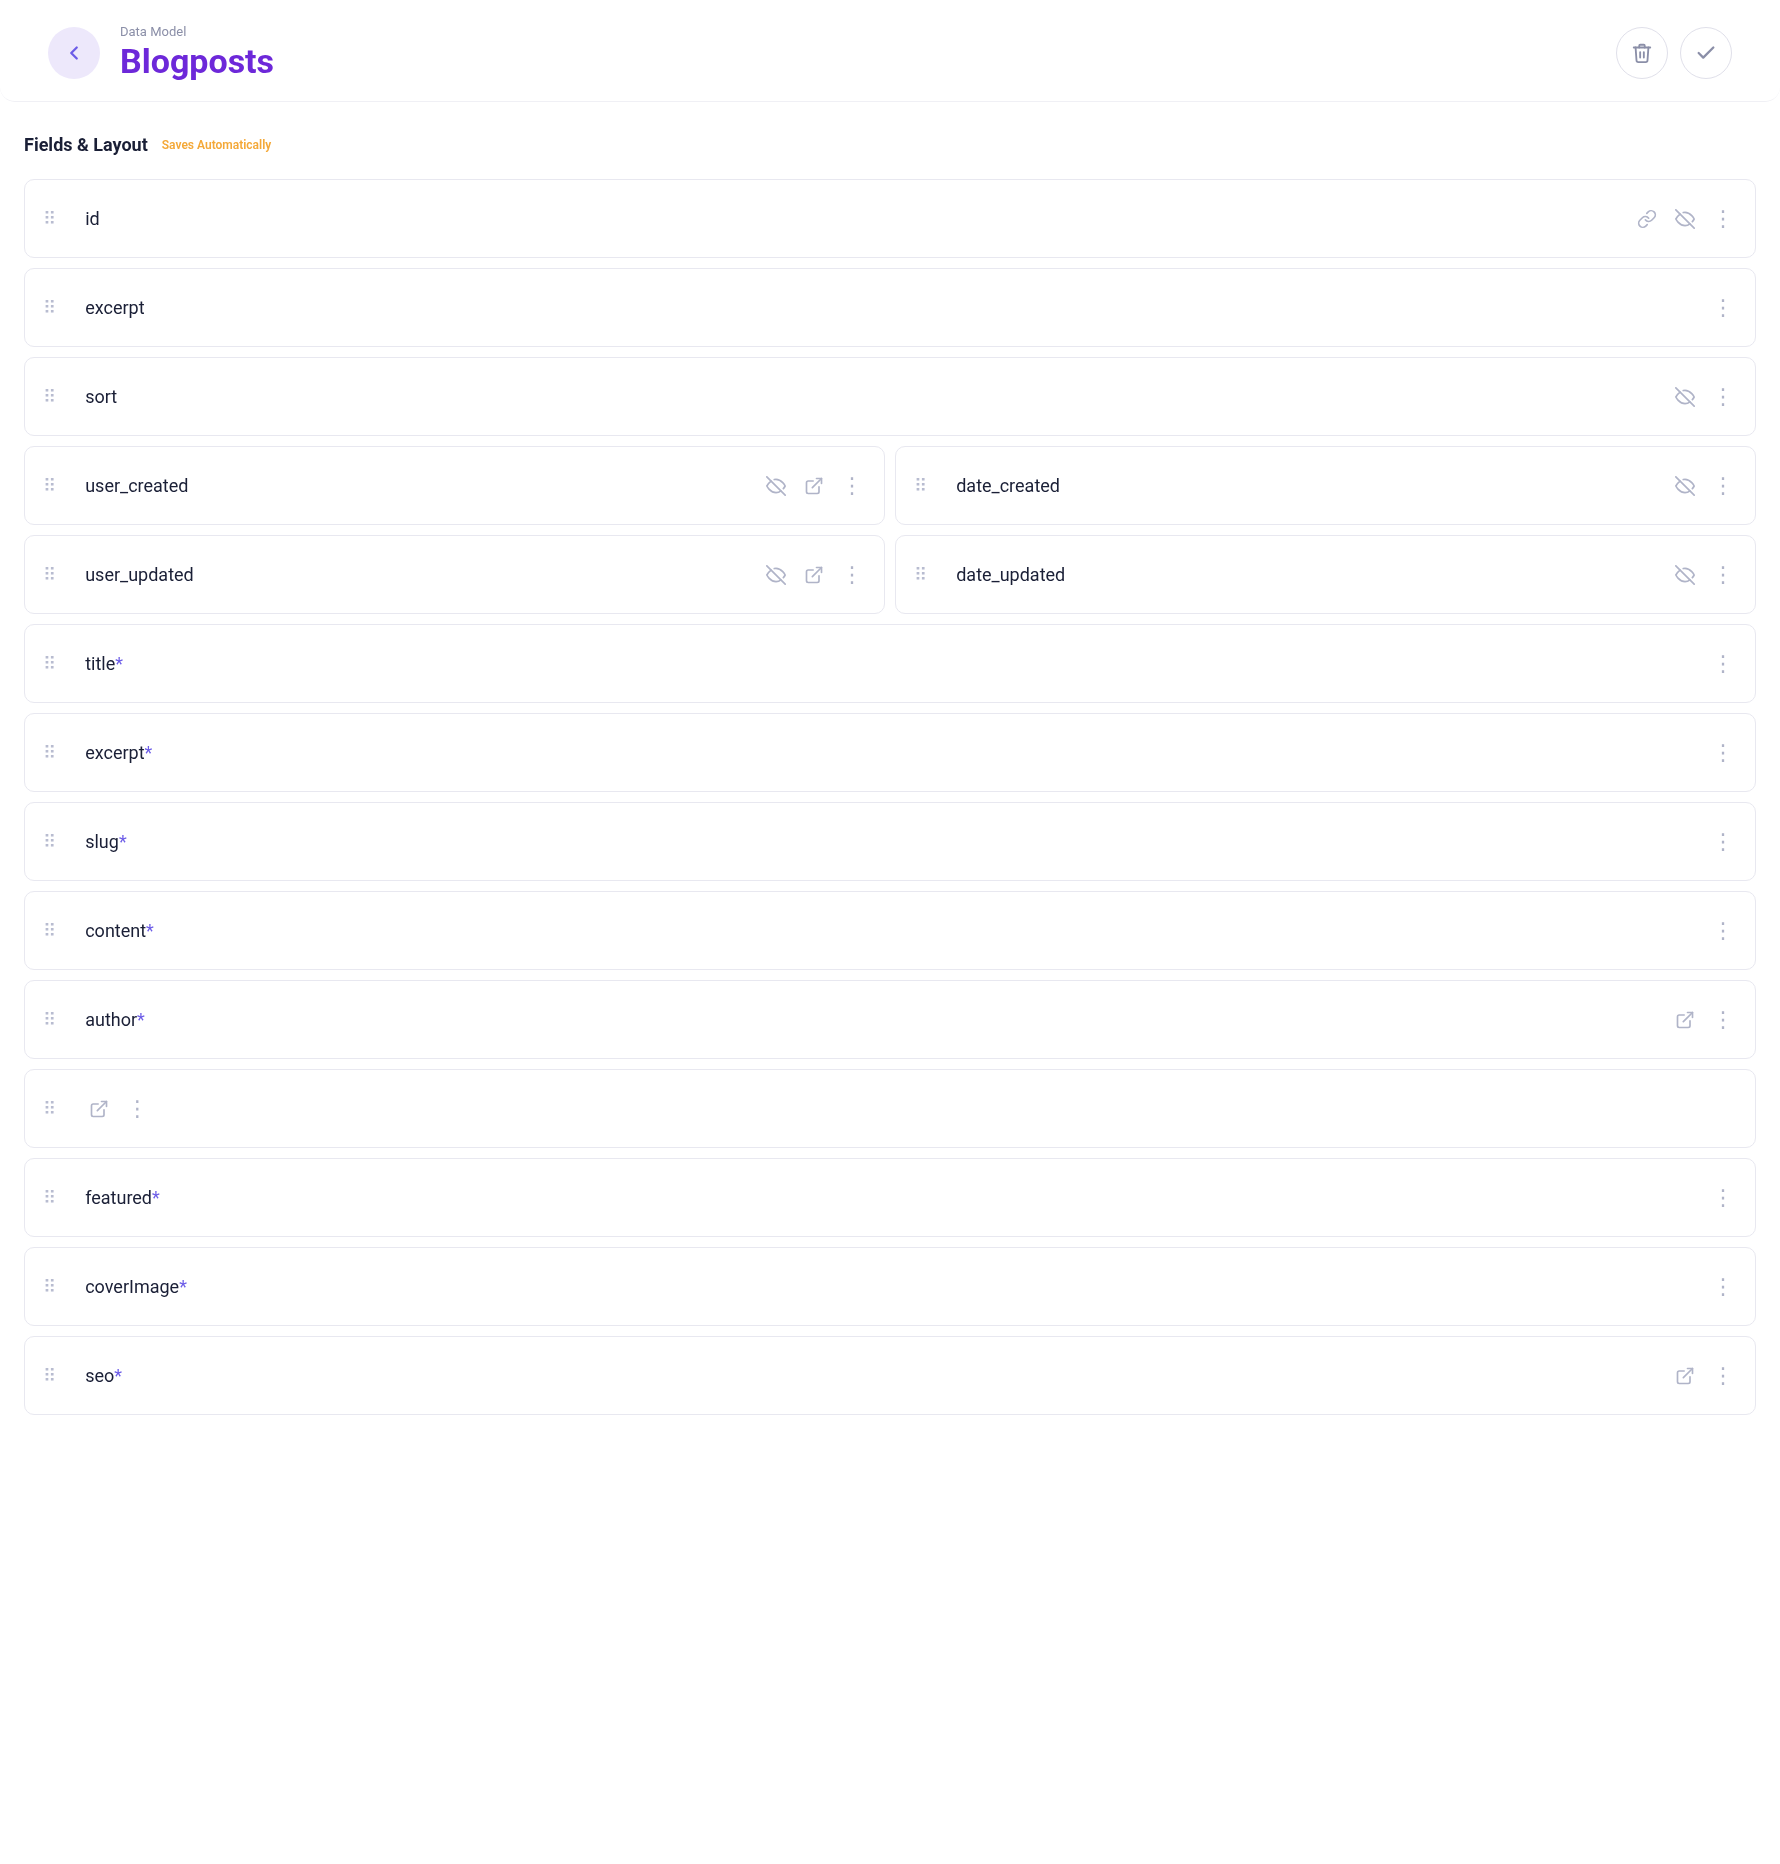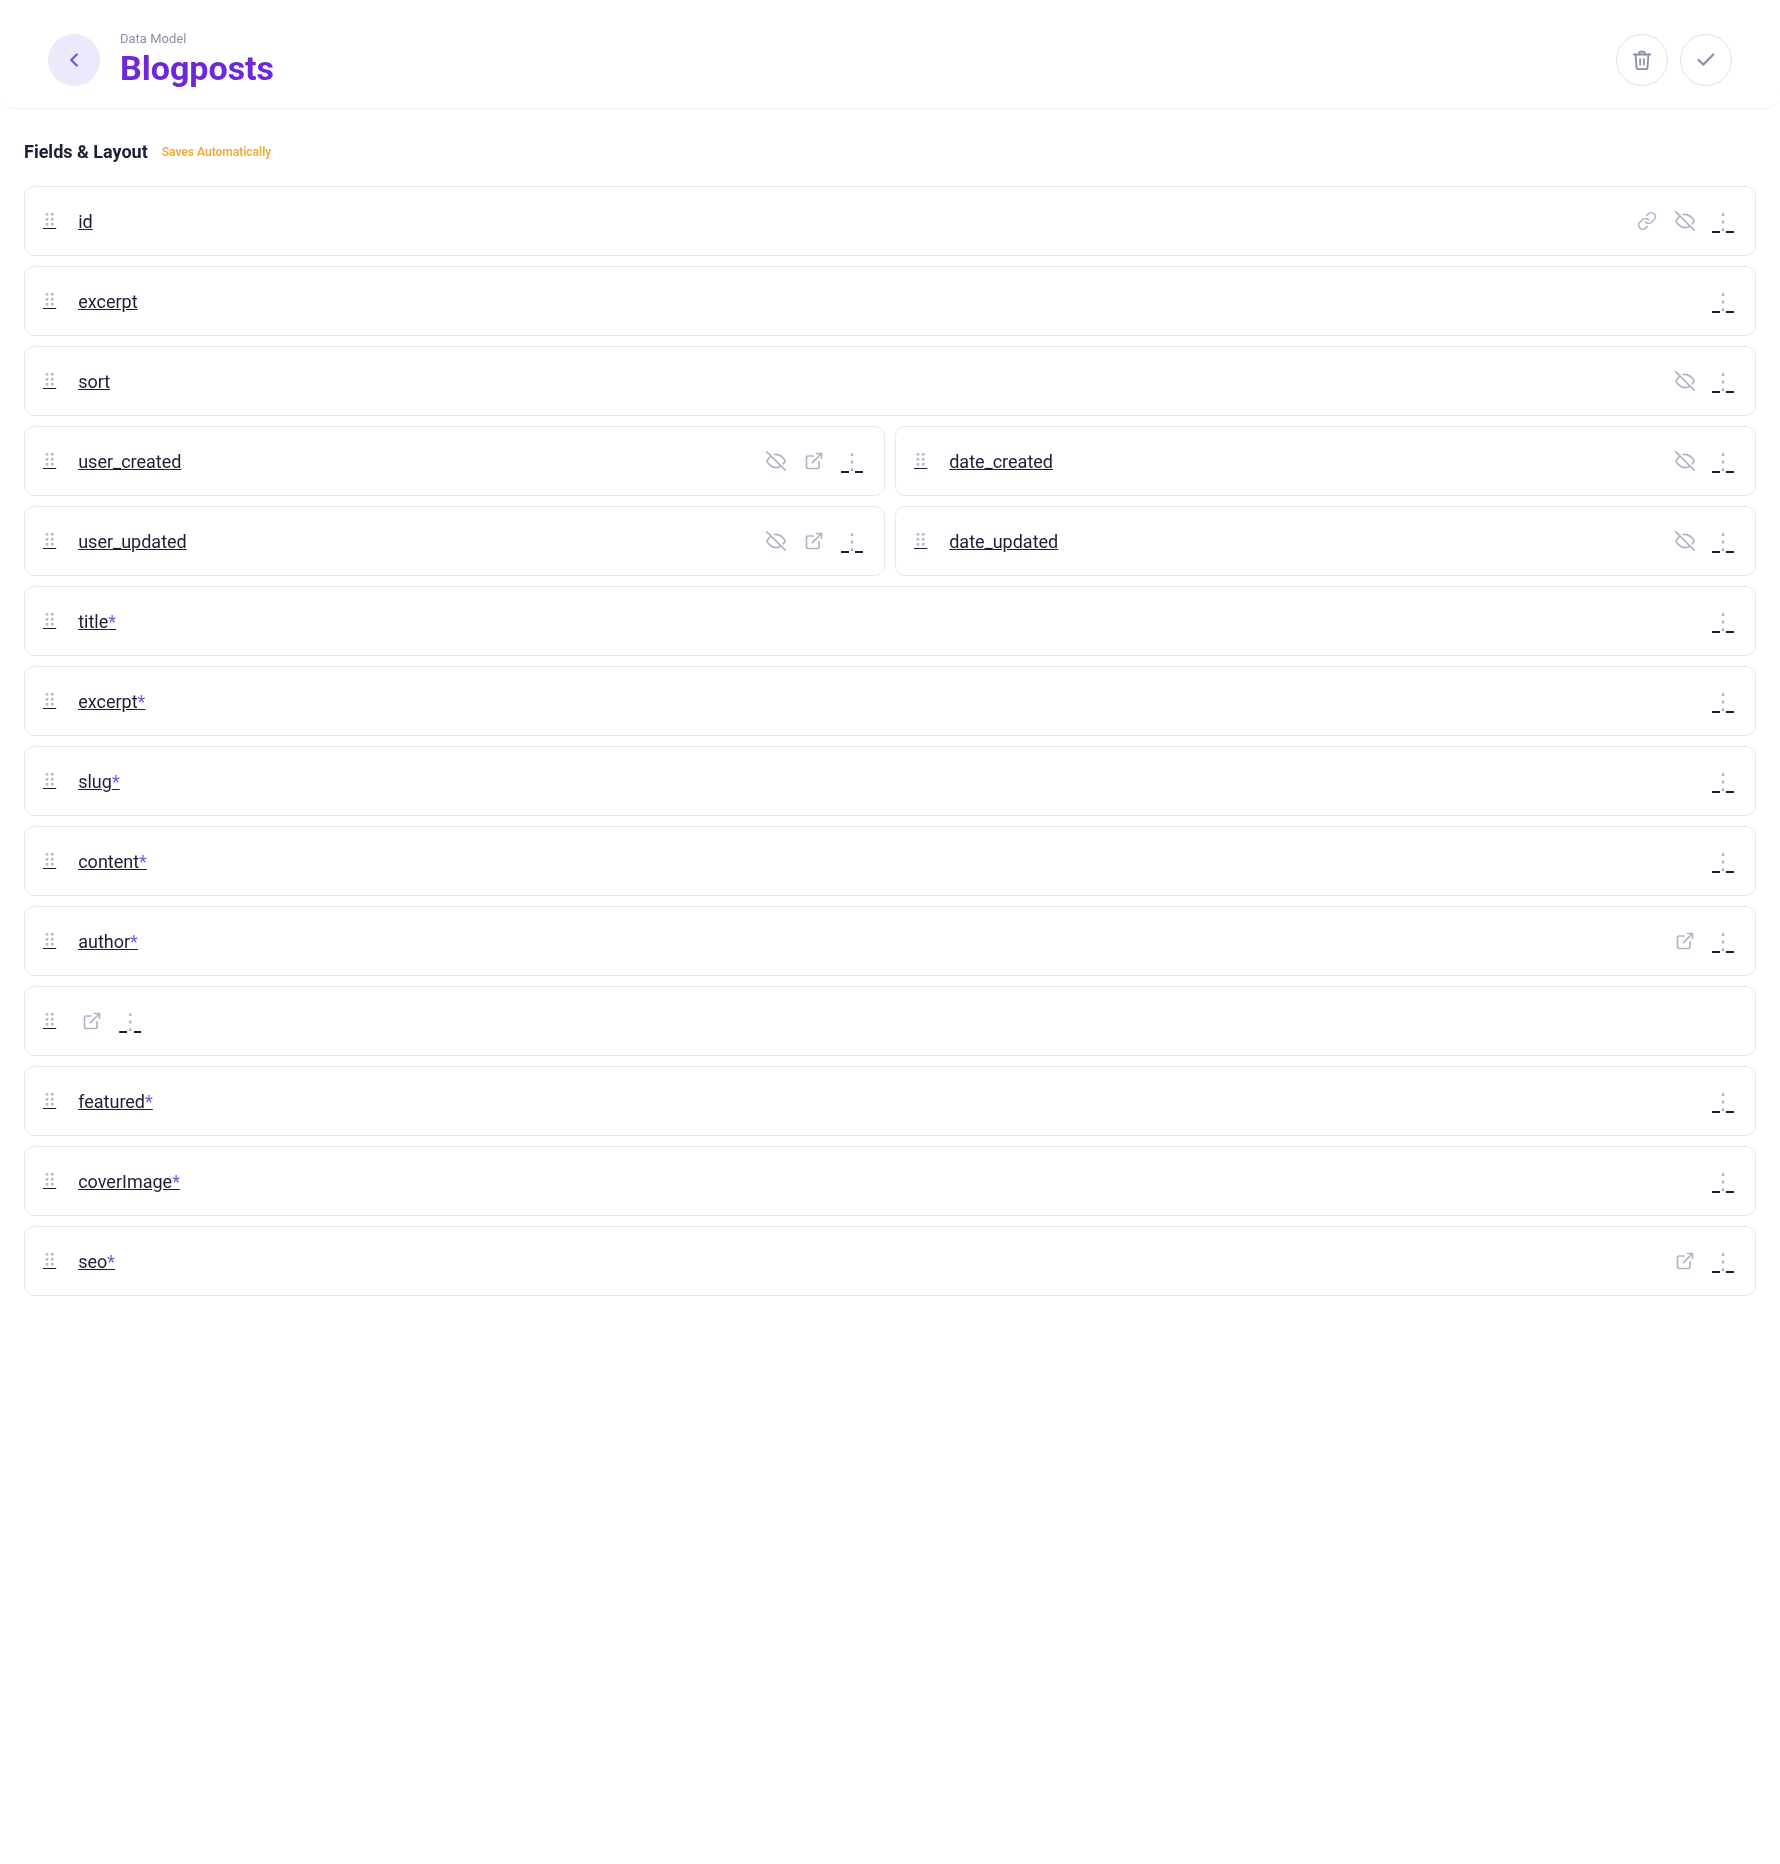--- a/index.html
+++ b/index.html
@@ -8,21 +8,21 @@
       background: #ffffff;
       color: #1a1f36;
       min-height: 1864px;
       width: 1780px;
     }
 
     .header {
       display: flex;
       align-items: center;
       justify-content: space-between;
-      padding: 31px 48px 20px 48px;
+      padding: 24px 48px 20px 48px;
       border-bottom: 1px solid #f0f0f5;
       border-radius: 15px;
     }
 
     .header-left {
       display: flex;
       align-items: center;
       gap: 20px;
     }
 
@@ -112,23 +112,22 @@
     }
 
     .field-item {
       flex: 1;
       display: flex;
       align-items: center;
       background: #ffffff;
       border: 1.5px solid #e8e8f0;
       border-radius: 10px;
       padding: 0 18px;
-      height: 70px;
-      gap: 22px;
-      text-decoration: underline;
+      height: 79px;
+      gap: 29px;
     }
 
     .drag-handle {
       display: flex;
       flex-direction: column;
       gap: 2px;
       cursor: grab;
       color: #b8bcd0;
       font-size: 0;
       flex-shrink: 0;

